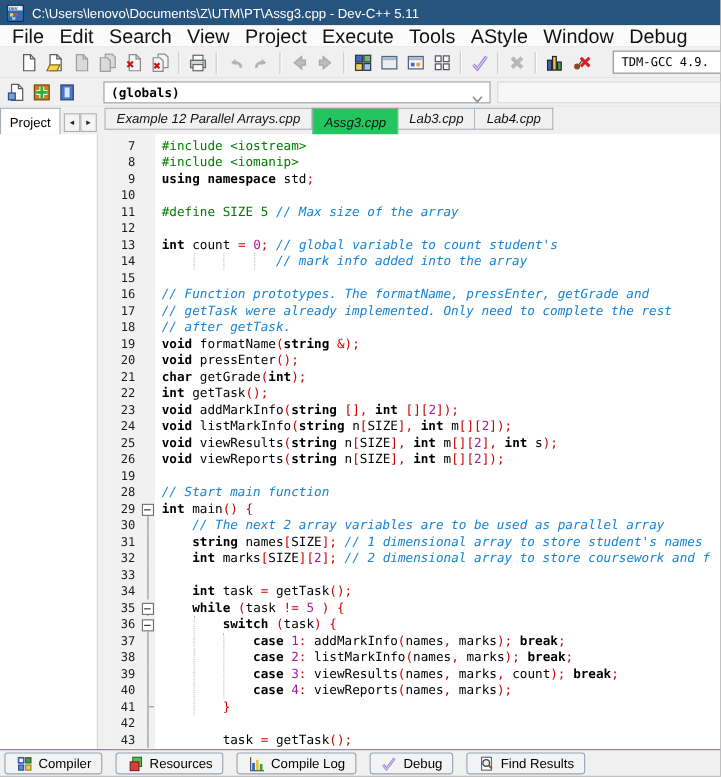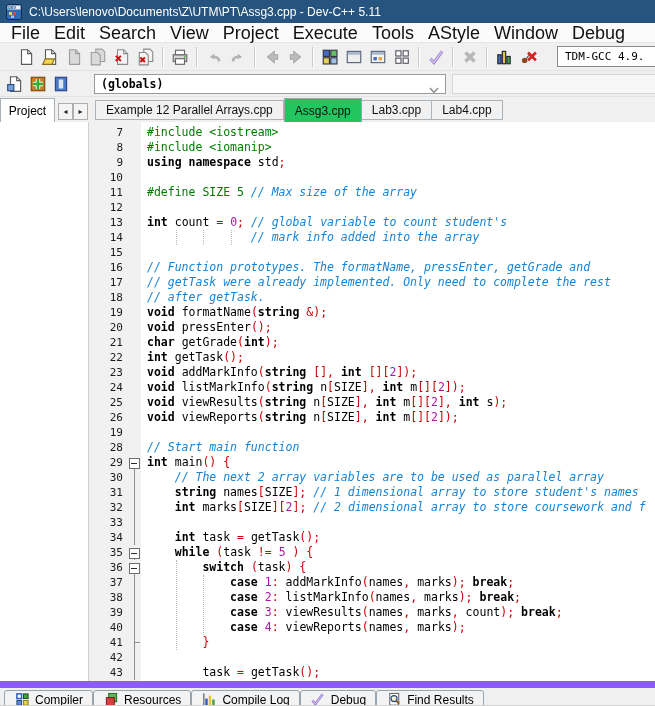--- a/index.html
+++ b/index.html
@@ -31,21 +31,21 @@
   .globals-combo .chev{position:absolute;right:6px;top:6px;}
   .empty-combo{position:absolute;left:452px;top:3px;width:210px;height:20px;background:#f7f7f7;
     border:1px solid #d6d6d6;}
   
   .tabrow{height:25px;background:#f0f0f0;display:flex;align-items:flex-end;flex:0 0 auto;position:relative;}
   .project-tab{width:55px;height:24px;margin-left:0;background:#fff;border:1px solid #a8b0b8;border-bottom:none;
     font-size:12px;display:flex;align-items:center;justify-content:center;}
   .tab-arrows{display:flex;margin-left:3px;margin-bottom:2px;}
   .tab-arrows .arrbtn{width:15px;height:17px;background:#f4f4f4;border:1px solid #aeaeae;
     font-size:8px;line-height:15px;text-align:center;color:#222;padding:0;}
-  .etabs{display:flex;align-items:center;margin-left:7px;}
+  .etabs{display:flex;align-items:flex-start;margin-left:7px;font-style:italic;}
   .etab{height:20px;background:#f1f1f1;border:1px solid #aab2ba;border-left:none;font-size:12px;
     padding:0 10px;display:flex;align-items:center;white-space:nowrap;color:#111;}
   .etab:first-child{border-left:1px solid #aab2ba;}
   .etab.active{height:24px;background:#22c55e;border:1px solid #9aa4ac;border-bottom:none;position:relative;z-index:2;}
   
   .main{flex:1 1 auto;display:flex;min-height:0;}
   .project-panel{width:89px;background:#fff;border-right:1px solid #cfcfcf;}
   .splitter{width:7px;background:#f0f0f0;}
   .editor{flex:1;background:#fff;position:relative;display:flex;overflow:hidden;}
   .gutter{width:45px;background:#f1f1f1;padding-top:3px;flex:0 0 auto;}
@@ -62,22 +62,22 @@
     font-size:11.5px;white-space:pre;overflow:hidden;}
   .cl{height:15px;line-height:15px;padding-left:6px;}
   .tk{font-weight:bold;color:#000;}
   .tp{color:#007c00;}
   .tc{color:#1583d6;font-style:italic;}
   .tn{color:#a618a6;}
   .ts{color:#c80000;}
   .tt{color:#000;}
   .iguide{position:absolute;width:0;border-left:1px dotted #b8b8b8;}
   
-  .bottombar{height:24px;background:#f0f0f0;border-top:7px solid #8b5cf6;display:flex;
-    padding:2px 0 0 4px;gap:0;flex:0 0 auto;}
+  .bottombar{height:24px;background:#f0f0f0;border-top:1px solid #8b5cf6;display:flex;
+    align-items:center;padding:2px 0 0 4px;gap:12px;flex:0 0 auto;}
   .btab{height:20px;background:#f3f3f3;border:1px solid #96a4b0;border-radius:3px;display:flex;
     align-items:center;gap:5px;padding:0 9px;font-size:12px;color:#000;white-space:nowrap;}
   .bicon{width:16px;height:16px;display:flex;align-items:center;justify-content:center;}
   .statusstrip{flex:1 0 auto;background:#fcfcfc;border-top:1px solid #d2d2d2;}
 </style>
 </head>
 <body>
 
 <div class="window">
 

